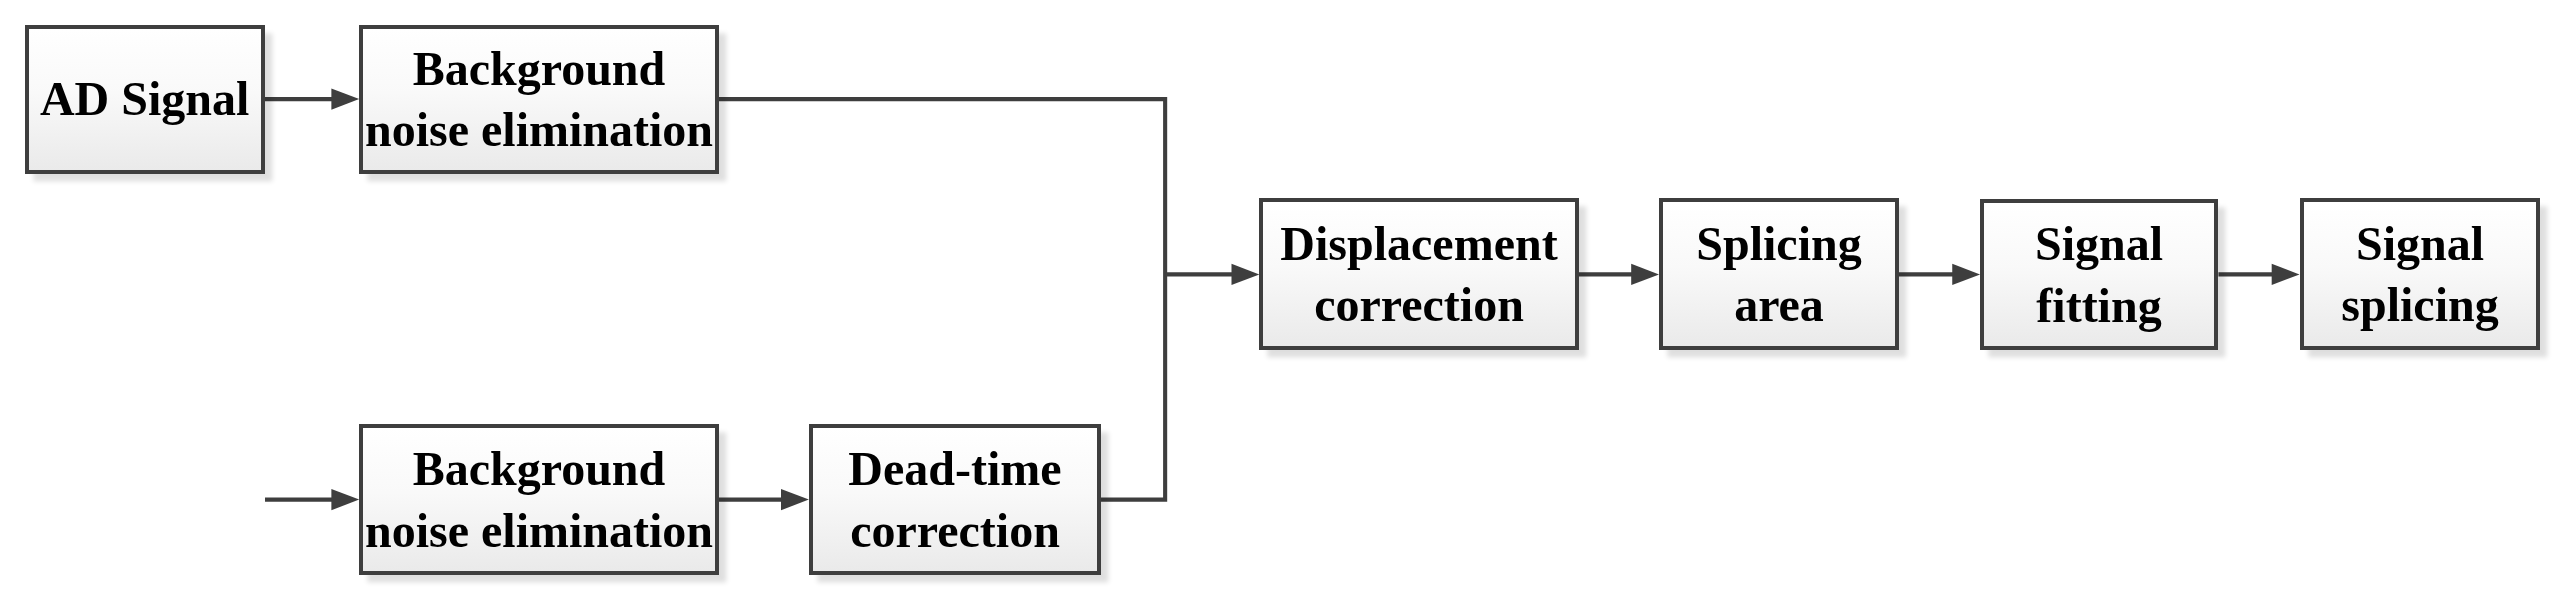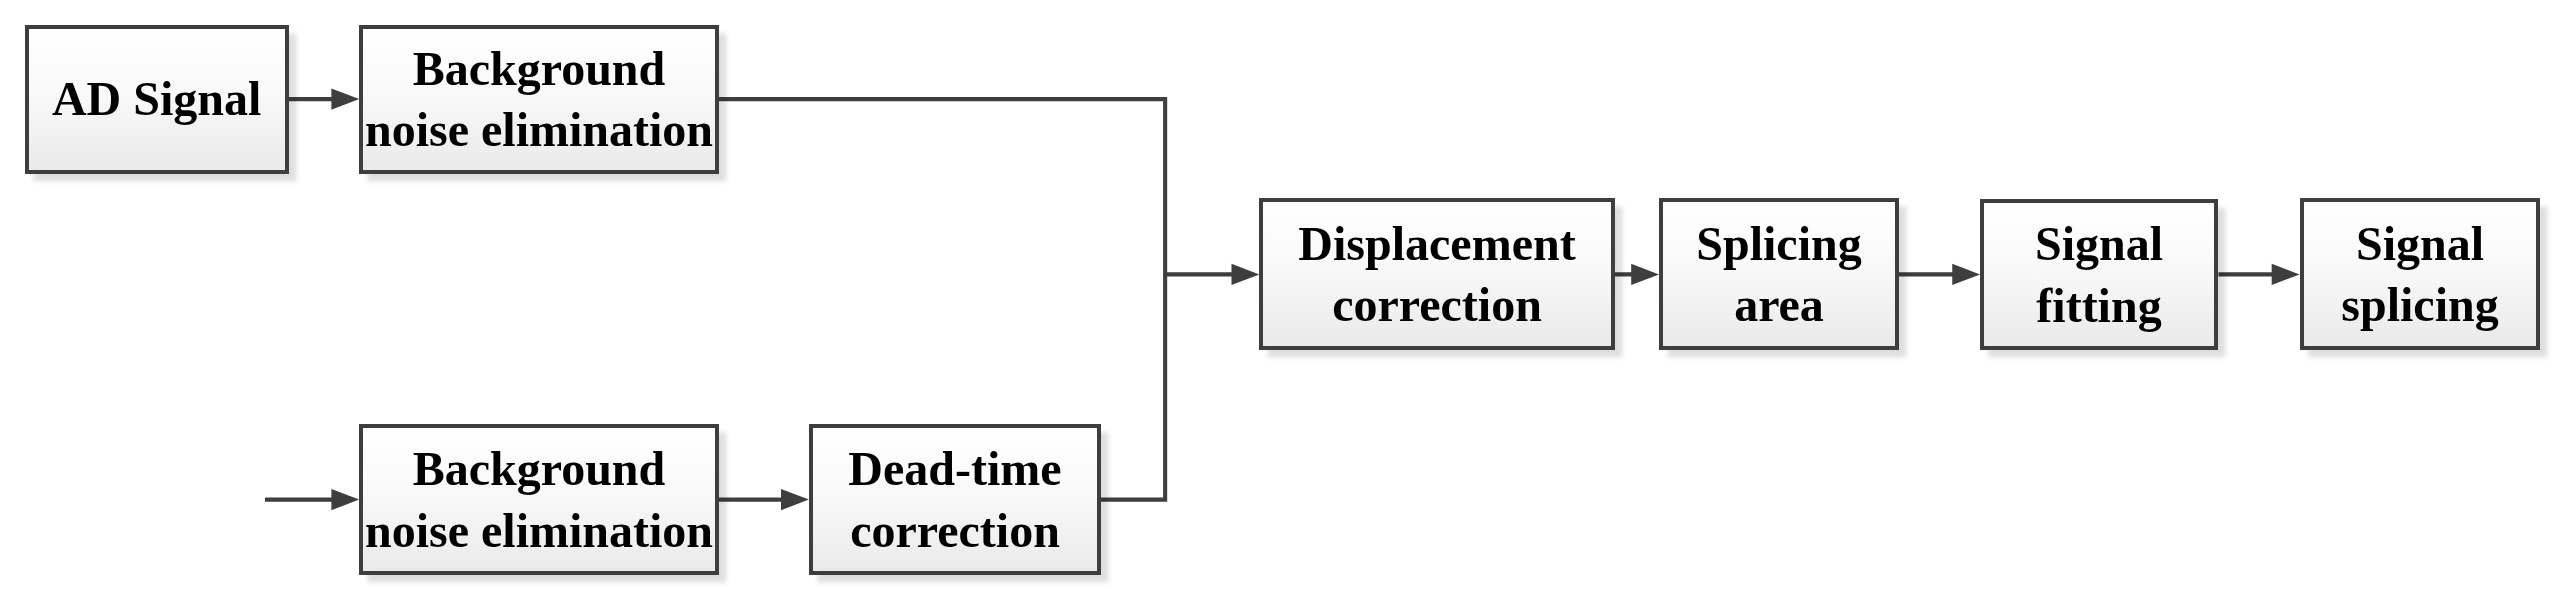--- a/index.html
+++ b/index.html
@@ -59,33 +59,33 @@
       <polygon points="438,121 404,108 404,134"></polygon>
       <polygon points="438,610 404,597 404,623"></polygon>
       <polygon points="987,610 953,597 953,623"></polygon>
       <polygon points="1537,335 1503,322 1503,348"></polygon>
       <polygon points="2025,335 1991,322 1991,348"></polygon>
       <polygon points="2417,335 2383,322 2383,348"></polygon>
       <polygon points="2807,335 2773,322 2773,348"></polygon>
     </g>
   </svg>
 
-  <div class="node" style="left:24.6px; top:24.6px; width:264px; height:149px;">AD Signal</div>
+  <div class="node" style="left:24.6px; top:24.6px; width:240px; height:149px;">AD Signal</div>
 
   <div class="node" style="left:359px; top:24.6px; width:360px; height:149px;">Background
 noise elimination</div>
 
 
   <div class="node" style="left:359px; top:424px; width:360px; height:151px;">Background
 noise elimination</div>
 
   <div class="node" style="left:809px; top:424px; width:292px; height:151px;">Dead-time
 correction</div>
 
-  <div class="node" style="left:1259px; top:198px; width:356px; height:152px;">Displacement
+  <div class="node" style="left:1259px; top:198px; width:320px; height:152px;">Displacement
 correction</div>
 
   <div class="node" style="left:1659px; top:198px; width:240px; height:152px;">Splicing
 area</div>
 
   <div class="node" style="left:1980px; top:199px; width:238px; height:151px;">Signal
 fitting</div>
 
   <div class="node" style="left:2300px; top:198px; width:240px; height:152px;">Signal
 splicing</div>

